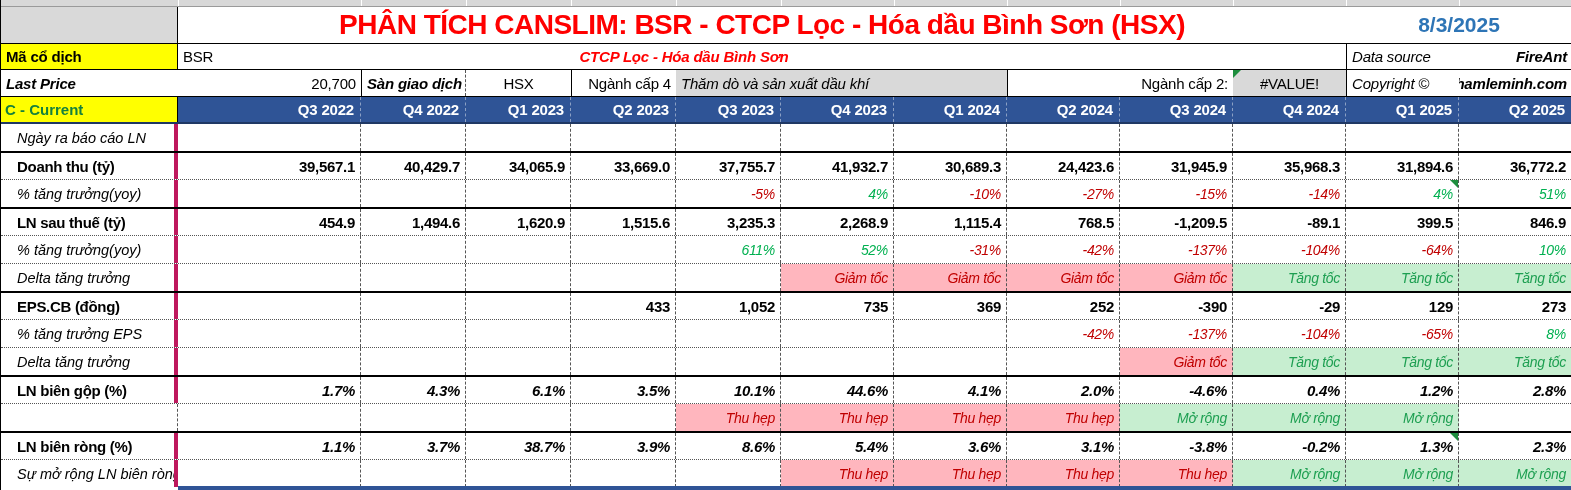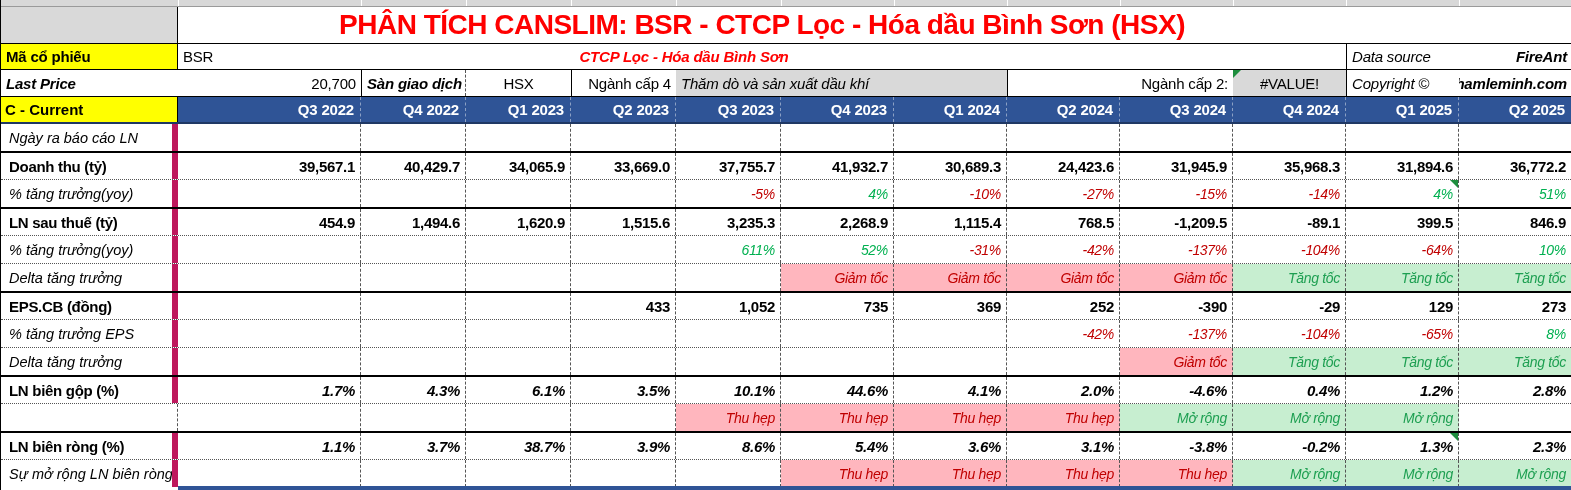--- a/index.html
+++ b/index.html
@@ -38,28 +38,28 @@
   .br-dash { border-right:1px dashed #555; }
 
   .r2grid { border-bottom:1px solid #000; }
   .r3grid { border-bottom:1px solid #000; }
 
   
   .qrow { height:27px; border-bottom:2px solid #1f3864; }
   .qrow .qc { background:#2f5496; color:#fff; font-weight:bold; font-size:15px;
     display:flex; align-items:center; justify-content:flex-end; padding-right:6px;
     border-right:1px dashed rgba(255,255,255,.45); letter-spacing:-0.2px; }
-  .qrow .ylab { background:#ffff00; color:#000000; font-weight:bold; font-size:15px;
+  .qrow .ylab { background:#ffff00; color:#15803d; font-weight:bold; font-size:15px;
     display:flex; align-items:center; padding-left:4px; border-right:1px solid #000; }
 
   
   .drow { height:28px; }
   .drow.first { height:27px; }
-  .drow .lab { display:flex; align-items:center; padding-left:8px;
-    border-right:6px solid #be185d; font-size:15px; white-space:nowrap; overflow:hidden; }
+  .drow .lab { display:flex; align-items:center; padding-left:16px;
+    border-right:4px solid #be185d; font-size:15px; white-space:nowrap; overflow:hidden; }
   .drow.metric .lab { font-weight:bold; letter-spacing:-0.3px; }
   .drow.sub .lab { font-style:italic; font-size:14.5px; }
   .drow .dc { position:relative; display:flex; align-items:center; justify-content:flex-end;
     padding-right:5px; border-right:1px dashed #555; font-size:15px; white-space:nowrap;
     letter-spacing:-0.3px; }
   .drow.metric .dc { font-weight:bold; }
   .drow.pct .dc { font-style:italic; }
   .drow.sub .dc { font-style:italic; font-size:14px; }
   .drow { border-top:1px dotted #555; }
   .drow.first { border-top:none; }
@@ -92,24 +92,25 @@
       <div class="tick" style="left: 1006px;"></div>
       <div class="tick" style="left: 1119px;"></div>
       <div class="tick" style="left: 1232px;"></div>
       <div class="tick" style="left: 1345px;"></div>
       <div class="tick" style="left: 1458px;"></div>
     </div>
 
   <div class="trow">
     <div class="corner"></div>
     <div class="title-cell">PHÂN TÍCH CANSLIM: BSR - CTCP Lọc - Hóa dầu Bình Sơn (HSX)</div>
+    <div class="date-cell">8/3/2025</div>
   </div>
 
   <div class="r2grid">
-    <div class="cell yellow bold">Mã cổ phiếu</div>
+    <div class="cell yellow bold">Mã cổ dịch</div>
     <div class="cell">BSR</div>
     <div class="cell center red-co">CTCP Lọc - Hóa dầu Bình Sơn</div>
     <div class="cell"></div>
     <div class="cell ital bl-solid">Data source</div>
     <div class="cell right bold ital">FireAnt</div>
   </div>
 
   <div class="r3grid">
     <div class="cell bold ital">Last Price</div>
     <div class="cell right">20,700</div>

